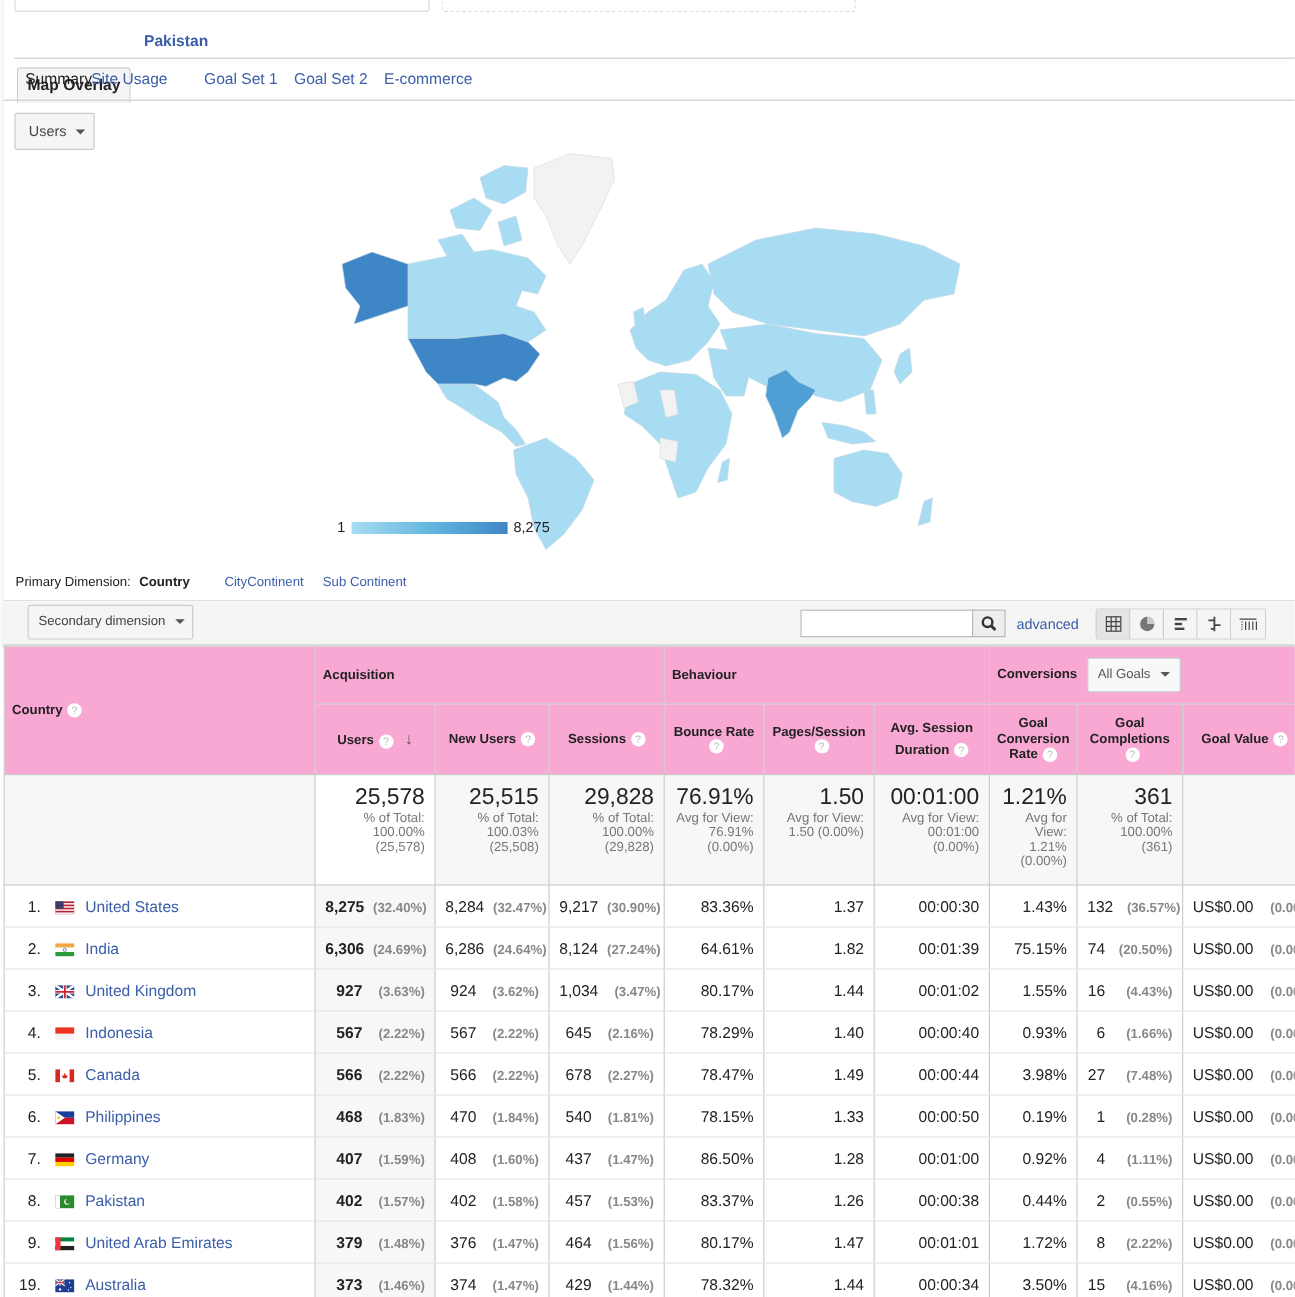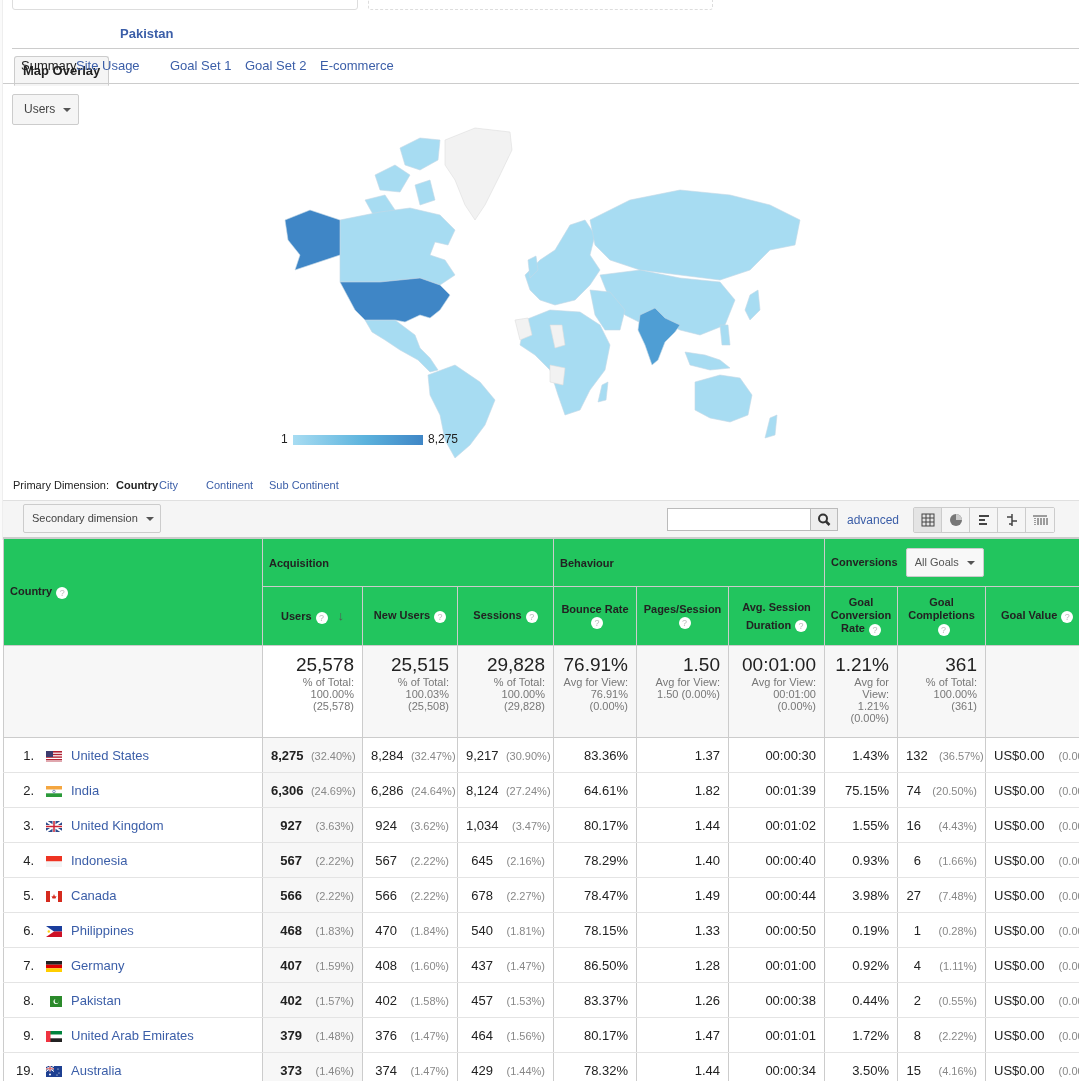--- a/index.html
+++ b/index.html
@@ -41,39 +41,39 @@
   .search-box { position: absolute; top: 7px; left: 664px; width: 144px; height: 23px; border: 1px solid #bbb; background: #fff; }
   .search-btn { position: absolute; top: 7px; left: 807px; width: 28px; height: 23px; border: 1px solid #bbb; background: #eee; }
   .advanced { position: absolute; top: 12px; left: 844px; font-size: 12px; color: #3b5ea8; }
   .view-btns { position: absolute; top: 6px; left: 910px; height: 26px; display: flex; border: 1px solid #ccc; border-radius: 2px; }
   .vbtn { width: 28px; height: 24px; border-right: 1px solid #ccc; background: #f5f5f5; display: flex; align-items: center; justify-content: center; }
   .vbtn:last-child { border-right: none; }
   .vbtn.active { background: #e4e4e4; }
 
   table.data { position: absolute; top: 538px; left: 3px; border-collapse: collapse; table-layout: fixed; width: 1090px; }
   table.data th, table.data td { border: 1px solid #ccc; }
-  th { background: #22c55e; font-size: 11px; font-weight: bold; color: #222; vertical-align: middle; }
+  th { background: #f9a8d4; font-size: 11px; font-weight: bold; color: #222; vertical-align: middle; }
   .grp { text-align: left; padding-left: 6px; height: 48px; }
   .sub th { height: 59px; text-align: center; }
   .help { display: inline-block; width: 12px; height: 12px; border-radius: 50%; background: #fff; color: #bbb; font-size: 9px; line-height: 12px; text-align: center; font-weight: normal; margin-left: 4px; vertical-align: middle; }
   .sort-arrow { color: #555; font-size: 13px; margin-left: 10px; }
   .goals-select { display: inline-block; margin-left: 5px; height: 29px; border: 1px solid #ccc; border-radius: 2px; background: #f8f8f8; font-weight: normal; padding: 0 8px; line-height: 27px; color: #555; }
 
   tr.totals td { background: #f7f7f7; height: 92px; vertical-align: top; text-align: right; padding: 8px 8px 0 0; }
   tr.totals td.sorted { background: #fff; }
   .tot-big { font-size: 19px; color: #222; line-height: 22px; }
   .tot-sub { font-size: 11px; color: #777; line-height: 12px; }
 
   tr.row td { height: 35px; font-size: 13px; border-left: 1px solid #ccc; border-right: 1px solid #ccc; border-top: 1px solid #e4e4e4; border-bottom: 1px solid #e4e4e4; padding: 0 8px; text-align: right; white-space: nowrap; }
   tr.row td.country { text-align: left; padding-left: 0; position: relative; }
   tr.row td.sorted { background: #f7f7f7; font-weight: bold; }
   .rank { display: inline-block; width: 30px; text-align: right; color: #222; }
   .flag { display: inline-block; width: 16px; height: 11px; margin: 0 9px 0 12px; vertical-align: middle; }
   .cname { color: #3b5ea8; }
-  .pct { color: #888; font-size: 11px; font-weight: normal; margin-left: 4px; display: inline-block; min-width: 48px; text-align: right; }
+  .pct { color: #888; font-size: 11px; font-weight: bold; margin-left: 4px; display: inline-block; min-width: 48px; text-align: right; }
   td.goalval { text-align: left !important; }
 </style>
 </head>
 <body>
 
 <div class="left-border"></div>
 <div class="top-inputs"></div>
 <div class="top-dashed"></div>
 
 <div class="view-tabs">
@@ -138,21 +138,21 @@
 
 <div class="legend">
   <span class="legend-min">1</span>
   <span class="legend-bar"></span>
   <span class="legend-max">8,275</span>
 </div>
 
 <div class="primary-dim">
   <span class="pd-label">Primary Dimension:</span>
   <span class="pd-active">Country</span>
-  <span class="pd-link" style="left:156px">City</span>
+  <span class="pd-link" style="left:184px">City</span>
   <span class="pd-link" style="left:203px">Continent</span>
   <span class="pd-link" style="left:266px">Sub Continent</span>
 </div>
 
 <div class="toolbar">
   <div class="sec-dim">
     <span>Secondary dimension</span><span class="caret"></span>
   </div>
   <input class="search-box" type="text" value="" style="">
   <div class="search-btn">

